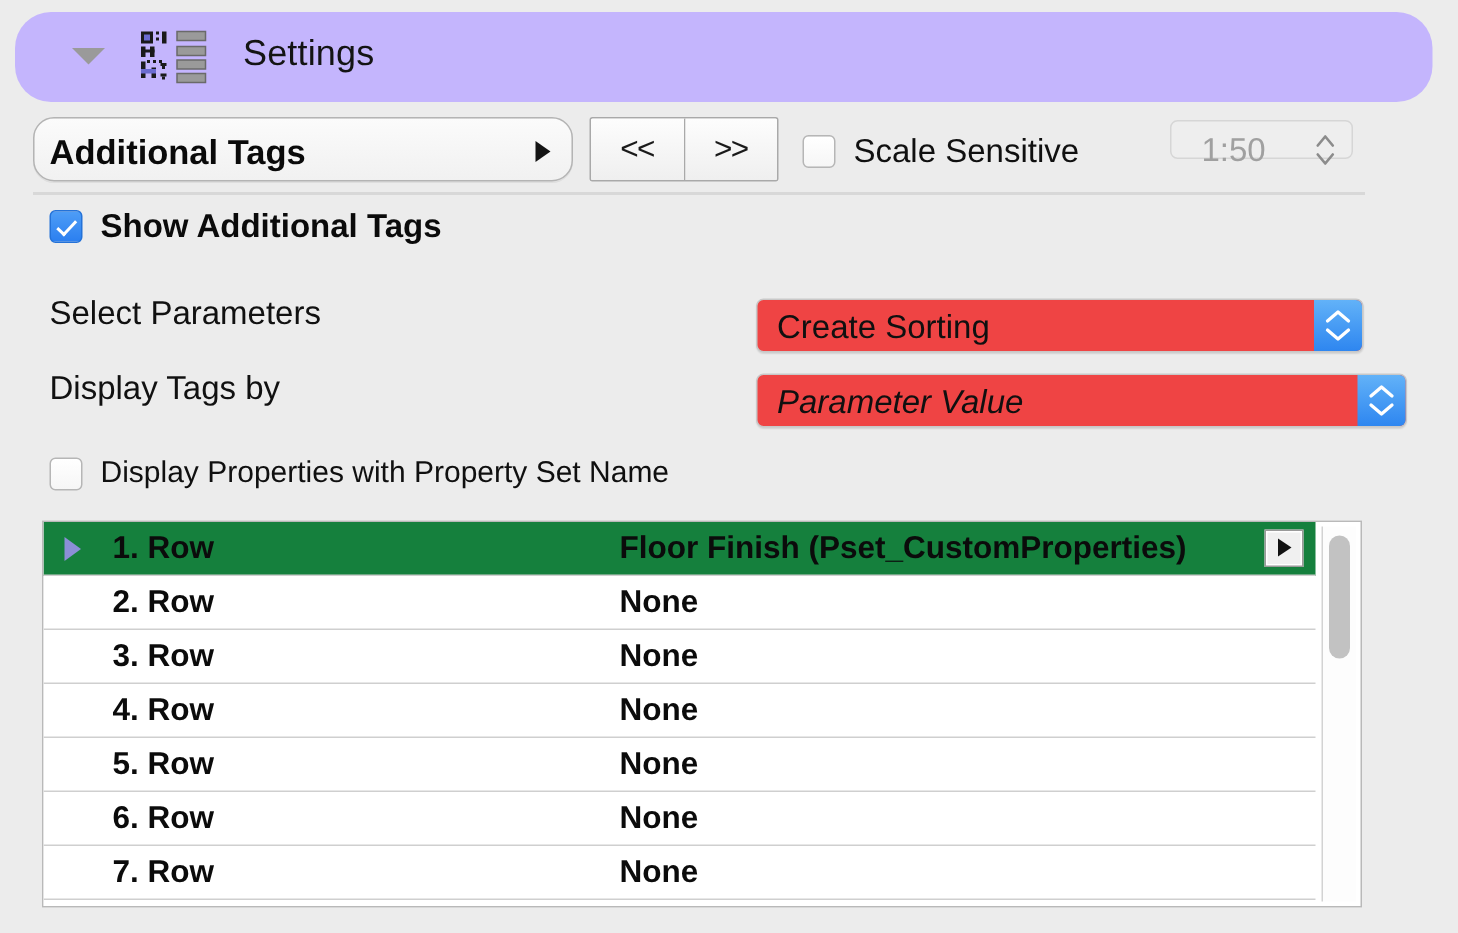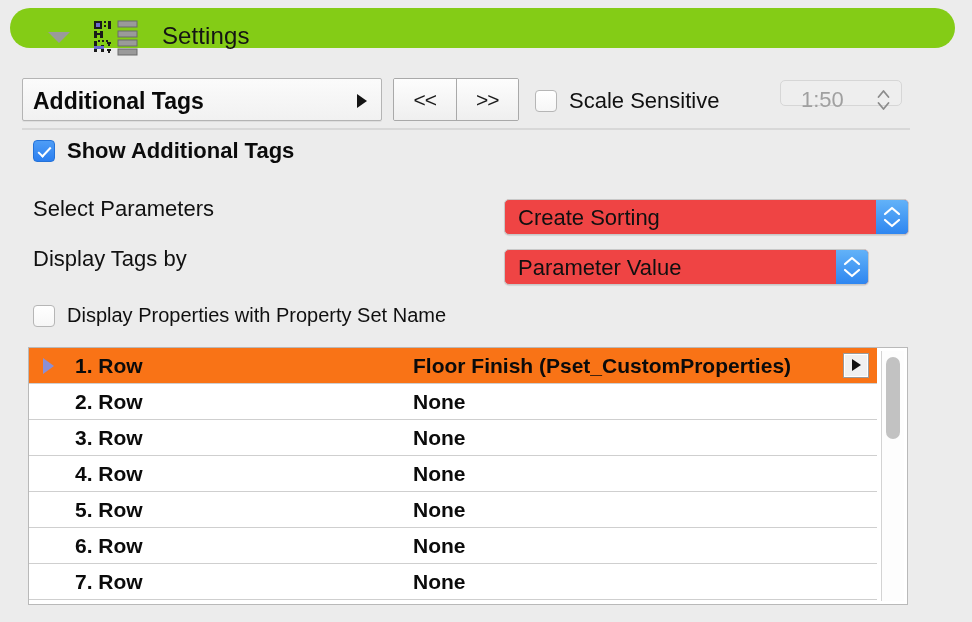--- a/index.html
+++ b/index.html
@@ -19,22 +19,22 @@
     width: 972px;
     height: 622px;
   }
 
   
   .header-pill {
     position: absolute;
     left: 10px;
     top: 8px;
     width: 945px;
-    height: 40px;
-    background: #84cc16;
+    height: 60px;
+    background: #c4b5fd;
     border-radius: 24px;
     box-sizing: border-box;
   }
   .disclosure-triangle {
     position: absolute;
     left: 38px;
     top: 24px;
     width: 0;
     height: 0;
     border-left: 11px solid transparent;
@@ -61,21 +61,21 @@
   
   .tags-button {
     position: absolute;
     left: 22px;
     top: 78px;
     width: 360px;
     height: 43px;
     box-sizing: border-box;
     background: linear-gradient(to bottom, #fbfbfb 0%, #f1f1f1 100%);
     border: 1px solid #b4b4b4;
-    border-radius: 2px;
+    border-radius: 14px;
     box-shadow: 0 1px 0 rgba(0,0,0,0.06);
   }
   .tags-button .label {
     position: absolute;
     left: 10px;
     top: 9px;
     font-size: 23px;
     font-weight: bold;
     color: #0a0a0a;
     white-space: nowrap;
@@ -274,21 +274,21 @@
     height: 100%;
   }
   .row {
     position: relative;
     height: 36px;
     box-sizing: border-box;
     border-bottom: 1px solid #cfcfcf;
     background: #ffffff;
   }
   .row.selected {
-    background: #f97316;
+    background: #15803d;
   }
   .row .disc {
     position: absolute;
     left: 14px;
     top: 10px;
     width: 0; height: 0;
     border-top: 8px solid transparent;
     border-bottom: 8px solid transparent;
     border-left: 11px solid #8b8fd6;
   }
@@ -428,21 +428,21 @@
     <span class="ptext">Create Sorting</span>
     <span class="pchev">
       <svg class="chev-svg" width="18" height="22" viewBox="0 0 18 22" xmlns="http://www.w3.org/2000/svg">
         <polyline points="2,8 9,2 16,8" fill="none" stroke="#ffffff" stroke-width="2.2" stroke-linecap="round" stroke-linejoin="round"></polyline>
         <polyline points="2,14 9,20 16,14" fill="none" stroke="#ffffff" stroke-width="2.2" stroke-linecap="round" stroke-linejoin="round"></polyline>
       </svg>
     </span>
   </div>
 
   <div class="form-label" style="left:33px; top:246px;">Display Tags by</div>
-  <div class="popup" style="left:504px; top:249px; width:365px;">
+  <div class="popup" style="left:504px; top:249px; width:434px;font-style:italic;">
     <span class="ptext">Parameter Value</span>
     <span class="pchev">
       <svg class="chev-svg" width="18" height="22" viewBox="0 0 18 22" xmlns="http://www.w3.org/2000/svg">
         <polyline points="2,8 9,2 16,8" fill="none" stroke="#ffffff" stroke-width="2.2" stroke-linecap="round" stroke-linejoin="round"></polyline>
         <polyline points="2,14 9,20 16,14" fill="none" stroke="#ffffff" stroke-width="2.2" stroke-linecap="round" stroke-linejoin="round"></polyline>
       </svg>
     </span>
   </div>
 
   <div class="disp-props-row">

